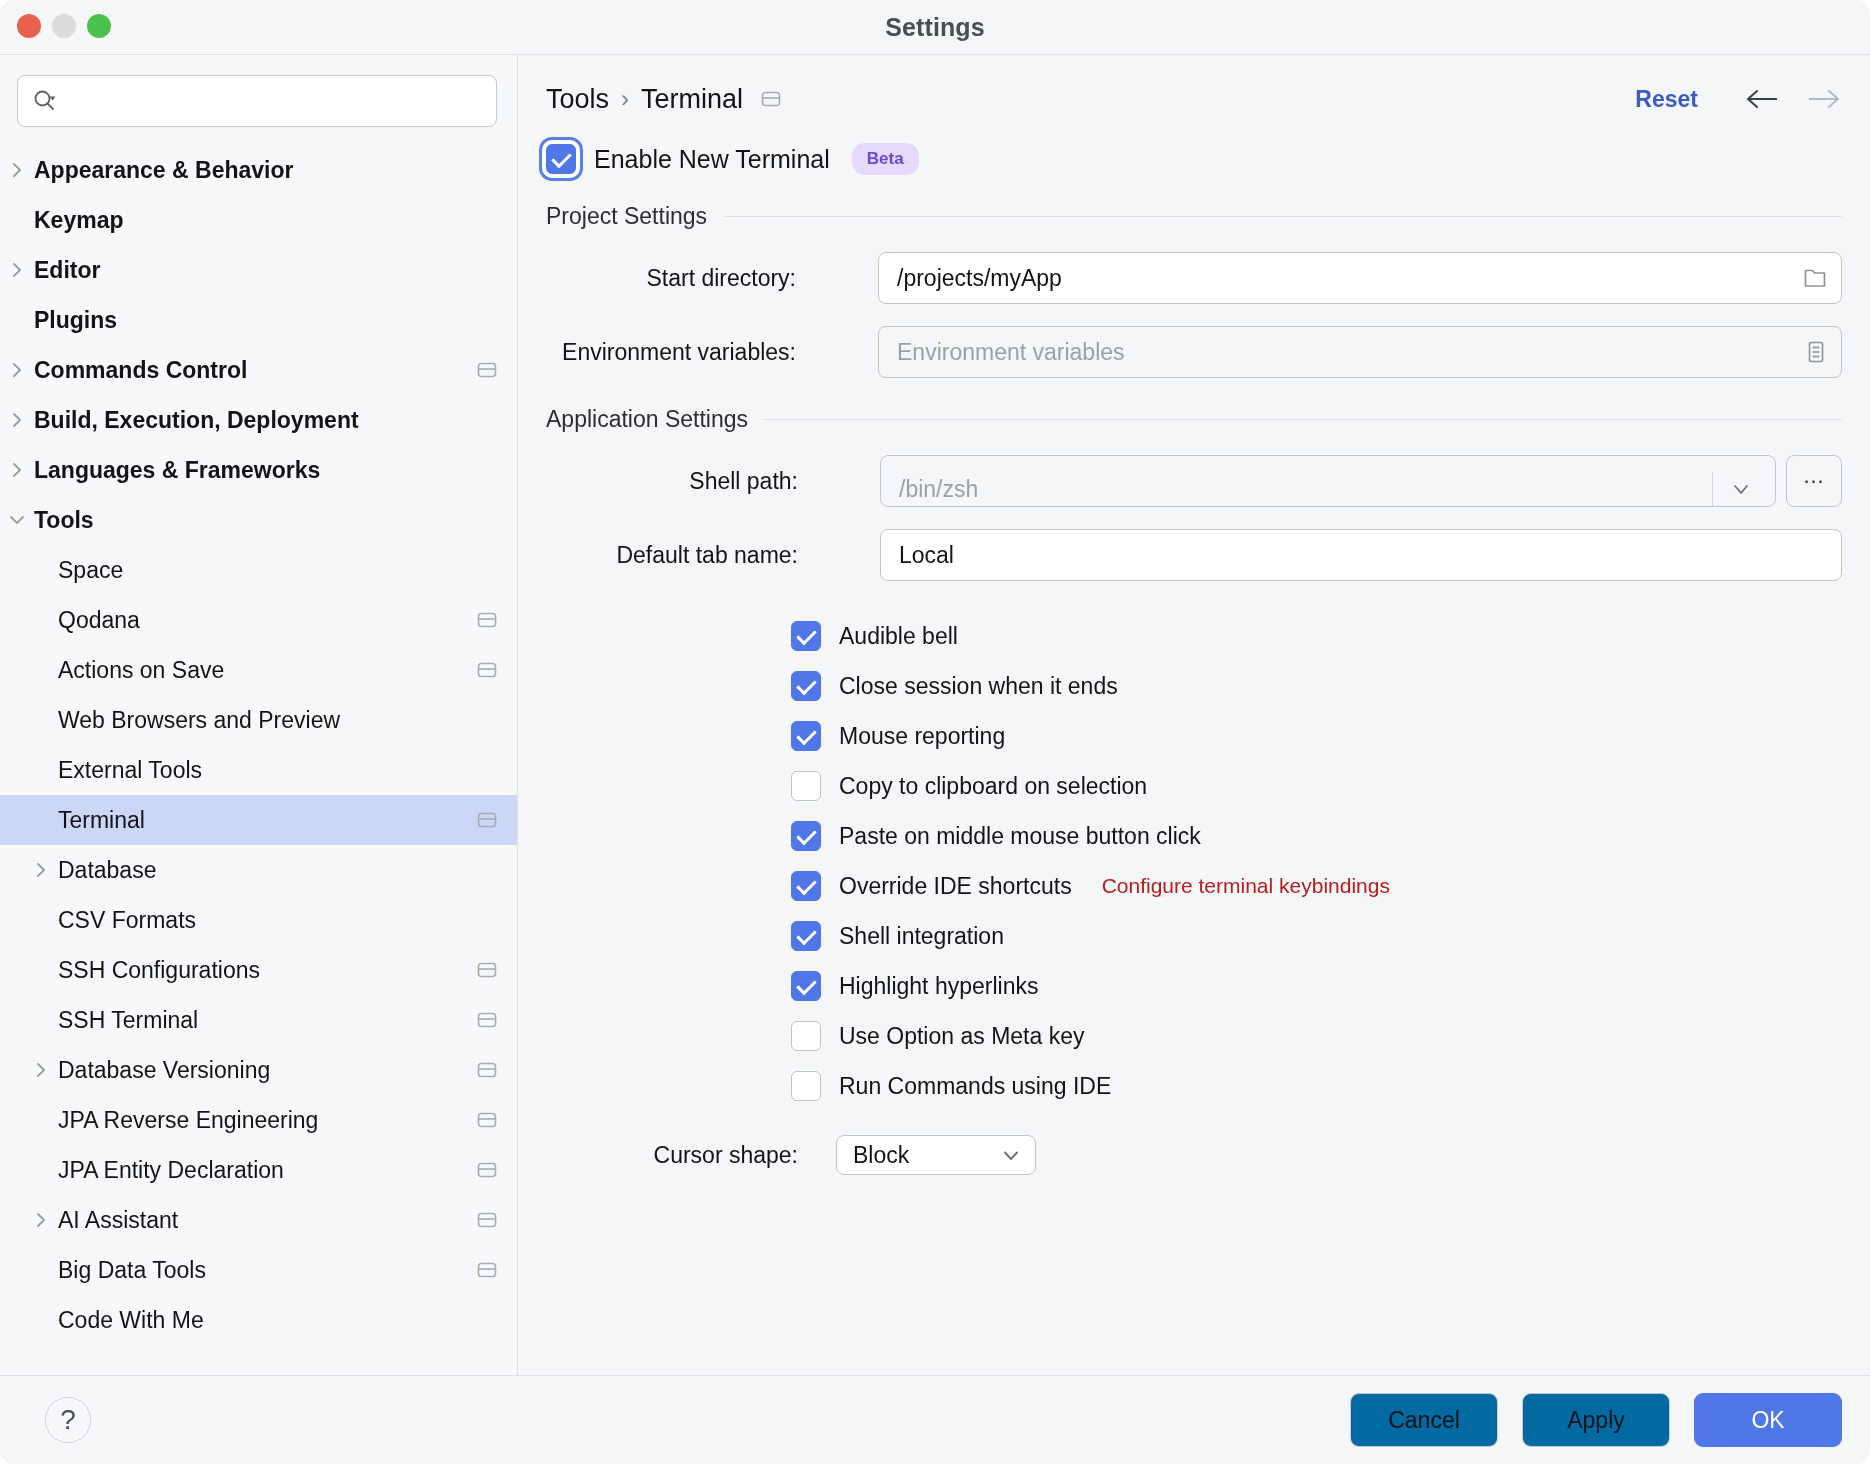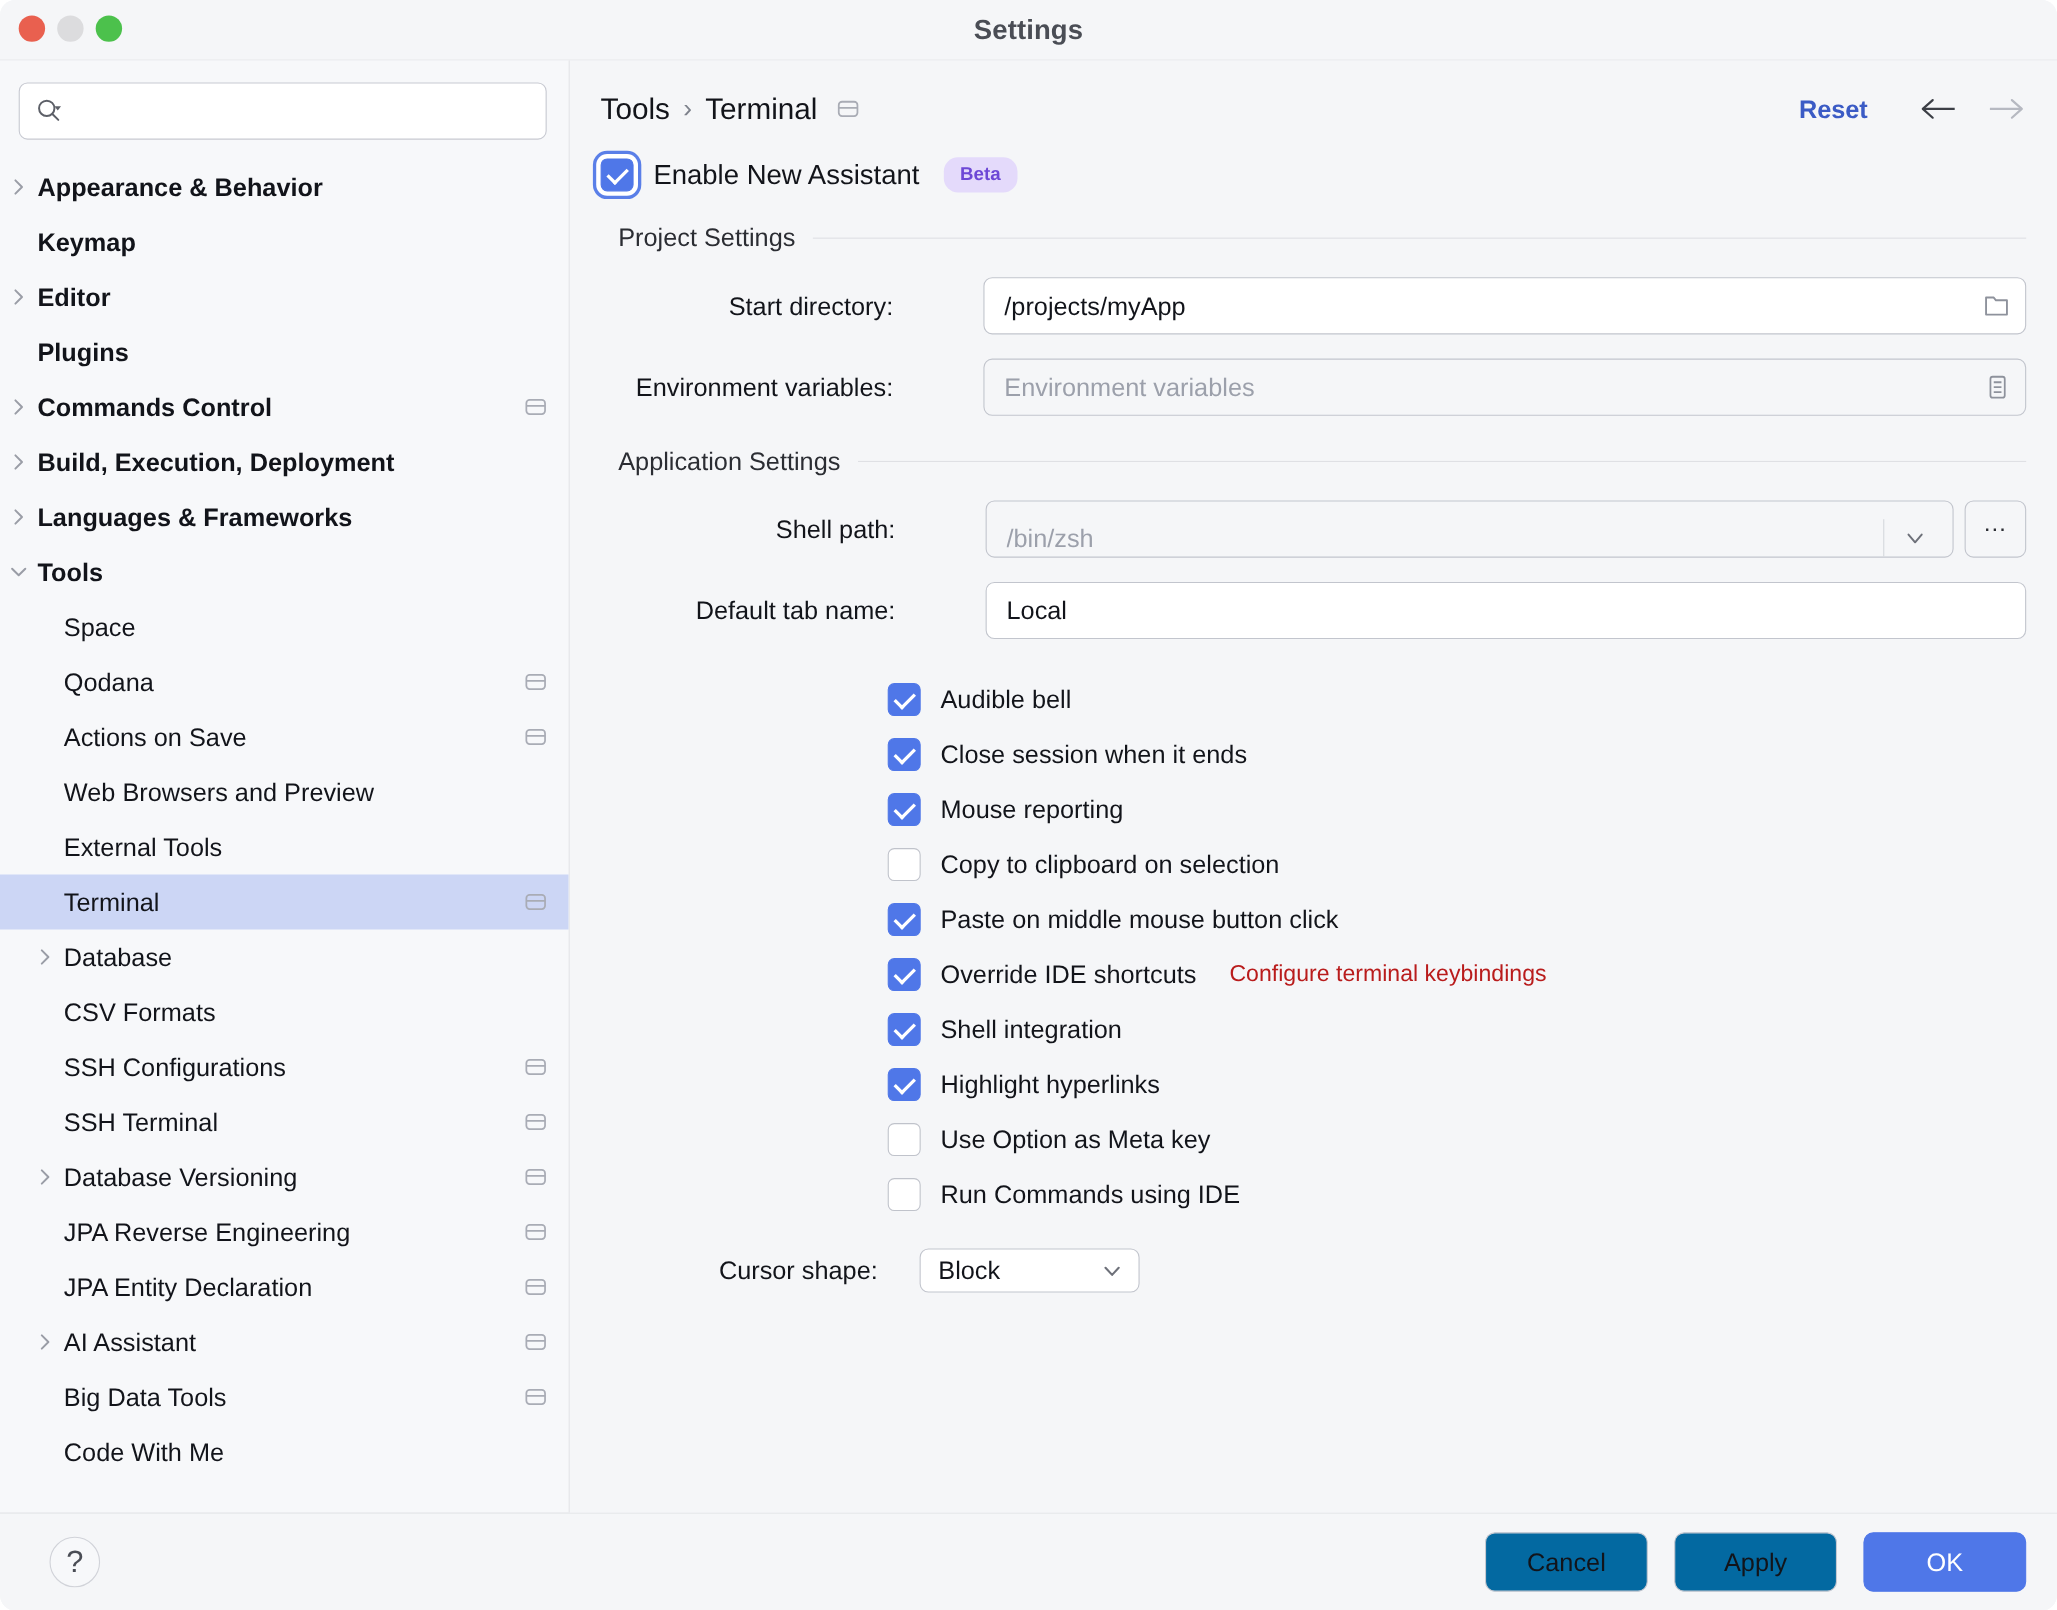--- a/index.html
+++ b/index.html
@@ -175,21 +175,21 @@
     margin-left: 22px;
     background: #e4dafb;
     color: #6d48d6;
     font-size: 17px;
     font-weight: bold;
     padding: 6px 15px;
     border-radius: 13px;
   }
 
   .section {
-    margin: 28px 28px 0 44px;
+    margin: 28px 28px 0 28px;
   }
   .section-title-row {
     display: flex; align-items: center;
     gap: 16px;
   }
   .section-title {
     font-size: 23px;
     color: #2b2d33;
     white-space: nowrap;
   }
@@ -596,21 +596,21 @@
             <svg width="38" height="26" viewBox="0 0 38 26">
               <line x1="5" y1="13" x2="34" y2="13" stroke="#b6b9c1" stroke-width="2"></line>
               <polyline points="25,5 34,13 25,21" fill="none" stroke="#b6b9c1" stroke-width="2" stroke-linecap="round" stroke-linejoin="round"></polyline>
             </svg>
           </span>
         </span>
       </div>
 
       <div class="enable-row">
         <span class="chk checked focused"></span>
-        <span class="enable-label">Enable New Assistant</span>
+        <span class="enable-label">Enable New Terminal</span>
         <span class="beta-badge">Beta</span>
       </div>
 
       <div class="section">
         <div class="section-title-row">
           <span class="section-title">Project Settings</span>
           <span class="section-rule"></span>
         </div>
 
         <div class="field-row">

